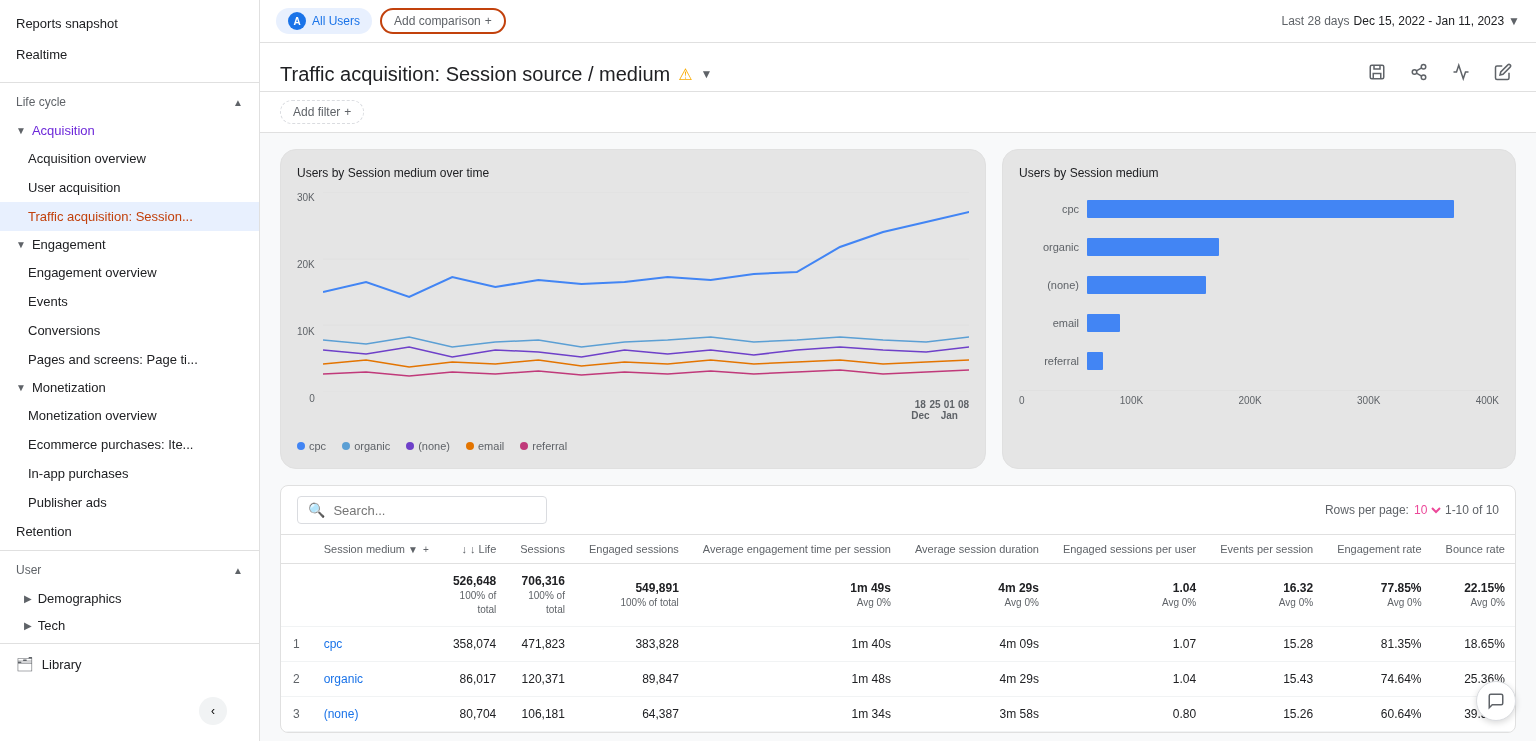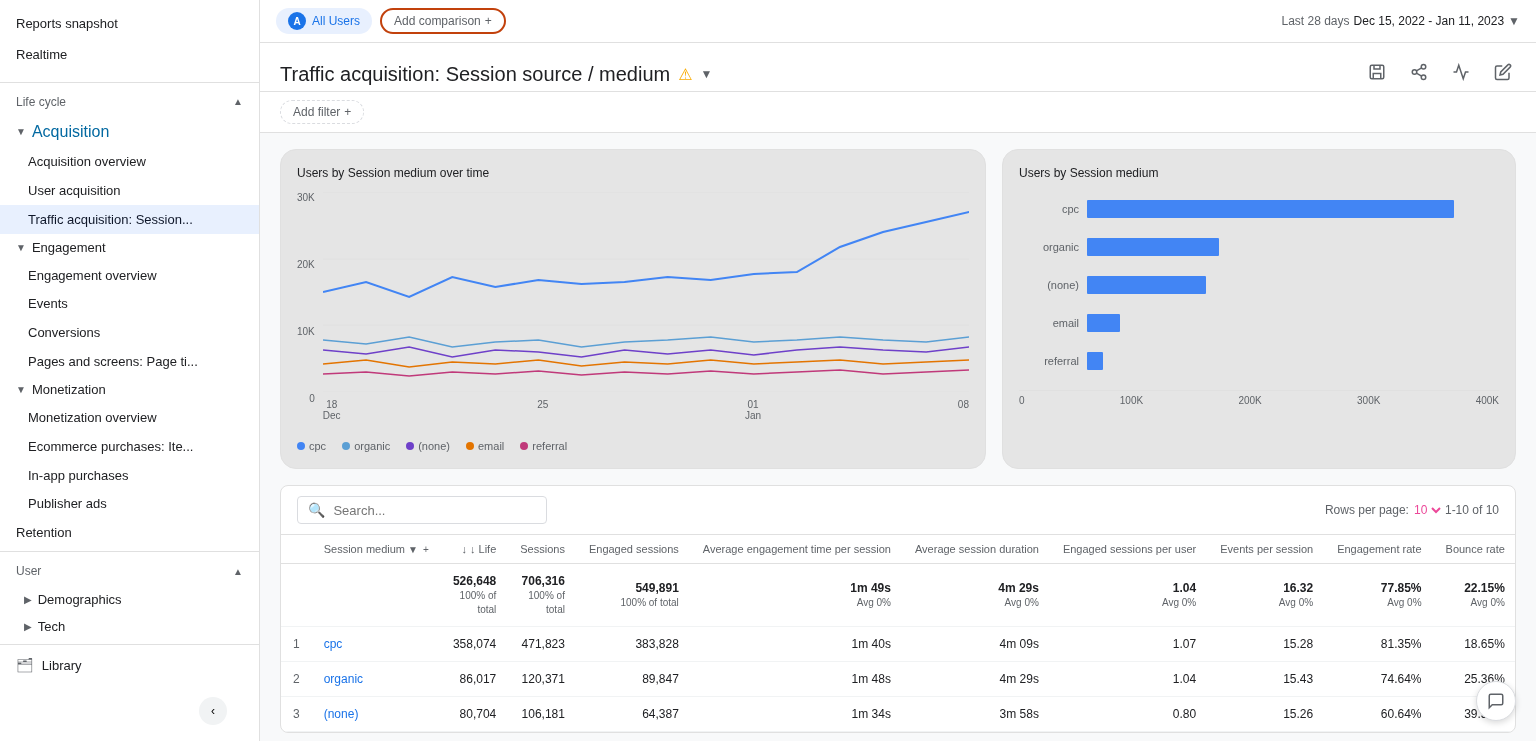--- a/index.html
+++ b/index.html
@@ -5,21 +5,21 @@
     * { box-sizing: border-box; margin: 0; padding: 0; }
     body { font-family: 'Google Sans', Arial, sans-serif; font-size: 13px; background: #f8f9fa; color: #202124; display: flex; height: 741px; overflow: hidden; }
 
     
     .sidebar { width: 260px; background: #fff; border-right: 1px solid #e0e0e0; display: flex; flex-direction: column; height: 100%; overflow-y: auto; flex-shrink: 0; }
     .sidebar-section { padding: 8px 0; }
     .sidebar-top-item { padding: 8px 16px; font-size: 13px; color: #202124; cursor: pointer; }
     .sidebar-category { display: flex; align-items: center; justify-content: space-between; padding: 8px 16px; font-size: 12px; color: #5f6368; font-weight: 500; cursor: pointer; }
     .sidebar-category .arrow { font-size: 10px; }
     .sidebar-item { padding: 7px 16px 7px 28px; font-size: 13px; color: #202124; cursor: pointer; white-space: nowrap; overflow: hidden; text-overflow: ellipsis; }
-    .sidebar-item.active { background: #e8f0fe; color: #0f172a; }
+    .sidebar-item.active { background: #e8f0fe; color: #c2410c; }
     .sidebar-divider { height: 1px; background: #e0e0e0; margin: 4px 0; }
     .sidebar-footer { padding: 8px 16px; margin-top: auto; display: flex; align-items: center; gap: 8px; font-size: 13px; color: #5f6368; cursor: pointer; }
     .collapse-btn { width: 28px; height: 28px; border-radius: 50%; background: #f1f3f4; border: none; cursor: pointer; display: flex; align-items: center; justify-content: center; font-size: 12px; }
 
     
     .main { flex: 1; overflow-y: auto; background: #f8f9fa; }
 
     
     .topbar { background: #fff; padding: 8px 16px; display: flex; align-items: center; justify-content: space-between; border-bottom: 1px solid #e0e0e0; }
     .topbar-left { display: flex; align-items: center; gap: 8px; }
@@ -100,21 +100,21 @@
   </div>
   <div class="sidebar-divider"></div>
 
   <div class="sidebar-category">
     <span>Life cycle</span>
     <span class="arrow">▲</span>
   </div>
 
   <div style="display:flex;align-items:center;padding:6px 16px 6px 16px;cursor:pointer;">
     <span style="font-size:10px;margin-right:6px;color:#5f6368;">▼</span>
-    <span style="font-size:16px;font-weight:500;color:#0369a1;">Acquisition</span>
+    <span style="font-size:13px;font-weight:500;color:#6d28d9;">Acquisition</span>
   </div>
   <div class="sidebar-item">Acquisition overview</div>
   <div class="sidebar-item">User acquisition</div>
   <div class="sidebar-item active">Traffic acquisition: Session...</div>
 
   <div style="display:flex;align-items:center;padding:6px 16px 6px 16px;cursor:pointer;">
     <span style="font-size:10px;margin-right:6px;color:#5f6368;">▼</span>
     <span style="font-size:13px;font-weight:500;color:#202124;">Engagement</span>
   </div>
   <div class="sidebar-item">Engagement overview</div>
@@ -253,21 +253,21 @@
 
               <polyline fill="none" stroke="#5b9fd4" stroke-width="1.5" points="0,148 40,152 80,145 120,155 160,150 200,148 240,155 280,150 320,148 360,145 400,150 440,148 480,145 520,148 560,150 600,145"></polyline>
 
               <polyline fill="none" stroke="#6e40c9" stroke-width="1.5" points="0,158 40,162 80,155 120,165 160,158 200,160 240,165 280,158 320,162 360,158 400,163 440,158 480,155 520,158 560,160 600,155"></polyline>
 
               <polyline fill="none" stroke="#e37400" stroke-width="1.5" points="0,172 40,168 80,175 120,170 160,172 200,168 240,174 280,170 320,172 360,168 400,172 440,170 480,168 520,172 560,170 600,168"></polyline>
 
               <polyline fill="none" stroke="#c0397a" stroke-width="1.5" points="0,182 40,180 80,184 120,180 160,182 200,179 240,183 280,180 320,182 360,179 400,182 440,180 480,178 520,182 560,180 600,178"></polyline>
             </svg>
             
-            <div style="display:flex;justify-content:space-between;padding-top:4px;">
+            <div style="display:flex;justify-content:flex-end;padding-top:4px;font-weight:bold;">
               <div style="text-align:center;font-size:10px;color:#5f6368;">18<br>Dec</div>
               <div style="text-align:center;font-size:10px;color:#5f6368;">25</div>
               <div style="text-align:center;font-size:10px;color:#5f6368;">01<br>Jan</div>
               <div style="text-align:center;font-size:10px;color:#5f6368;">08</div>
             </div>
           </div>
         </div>
 
         <div class="legend">
           <div class="legend-item">

